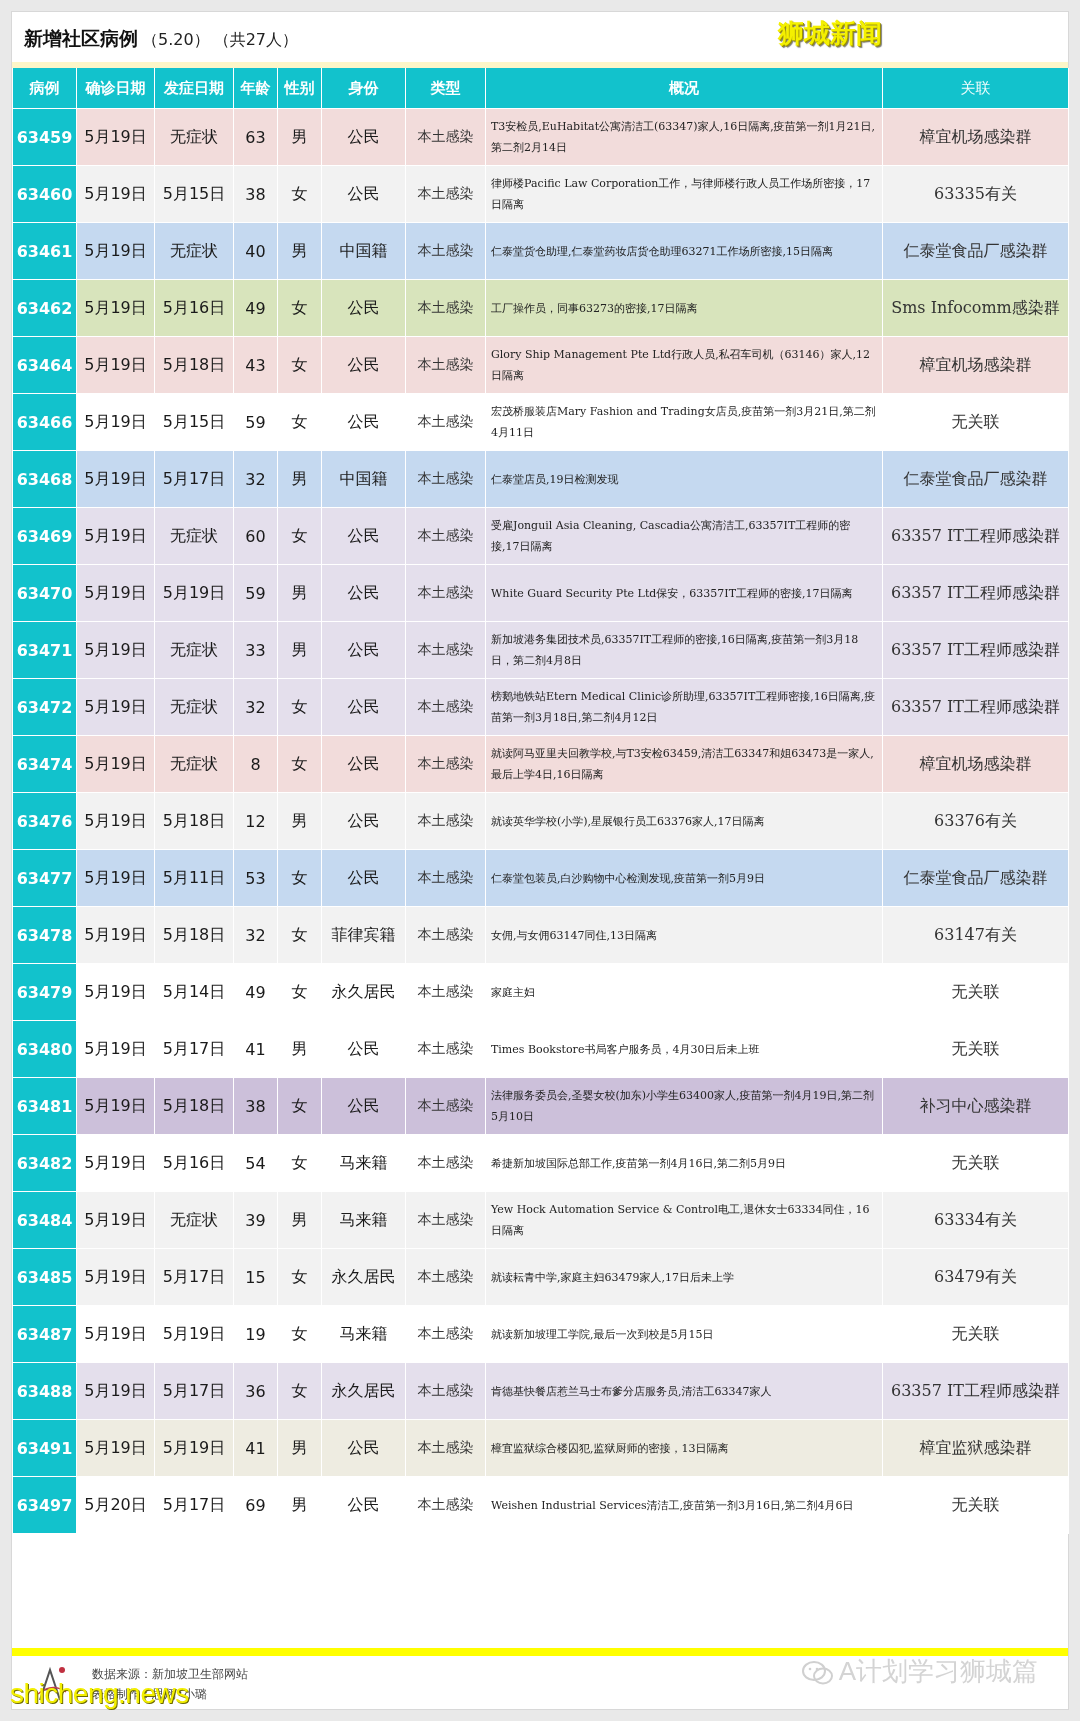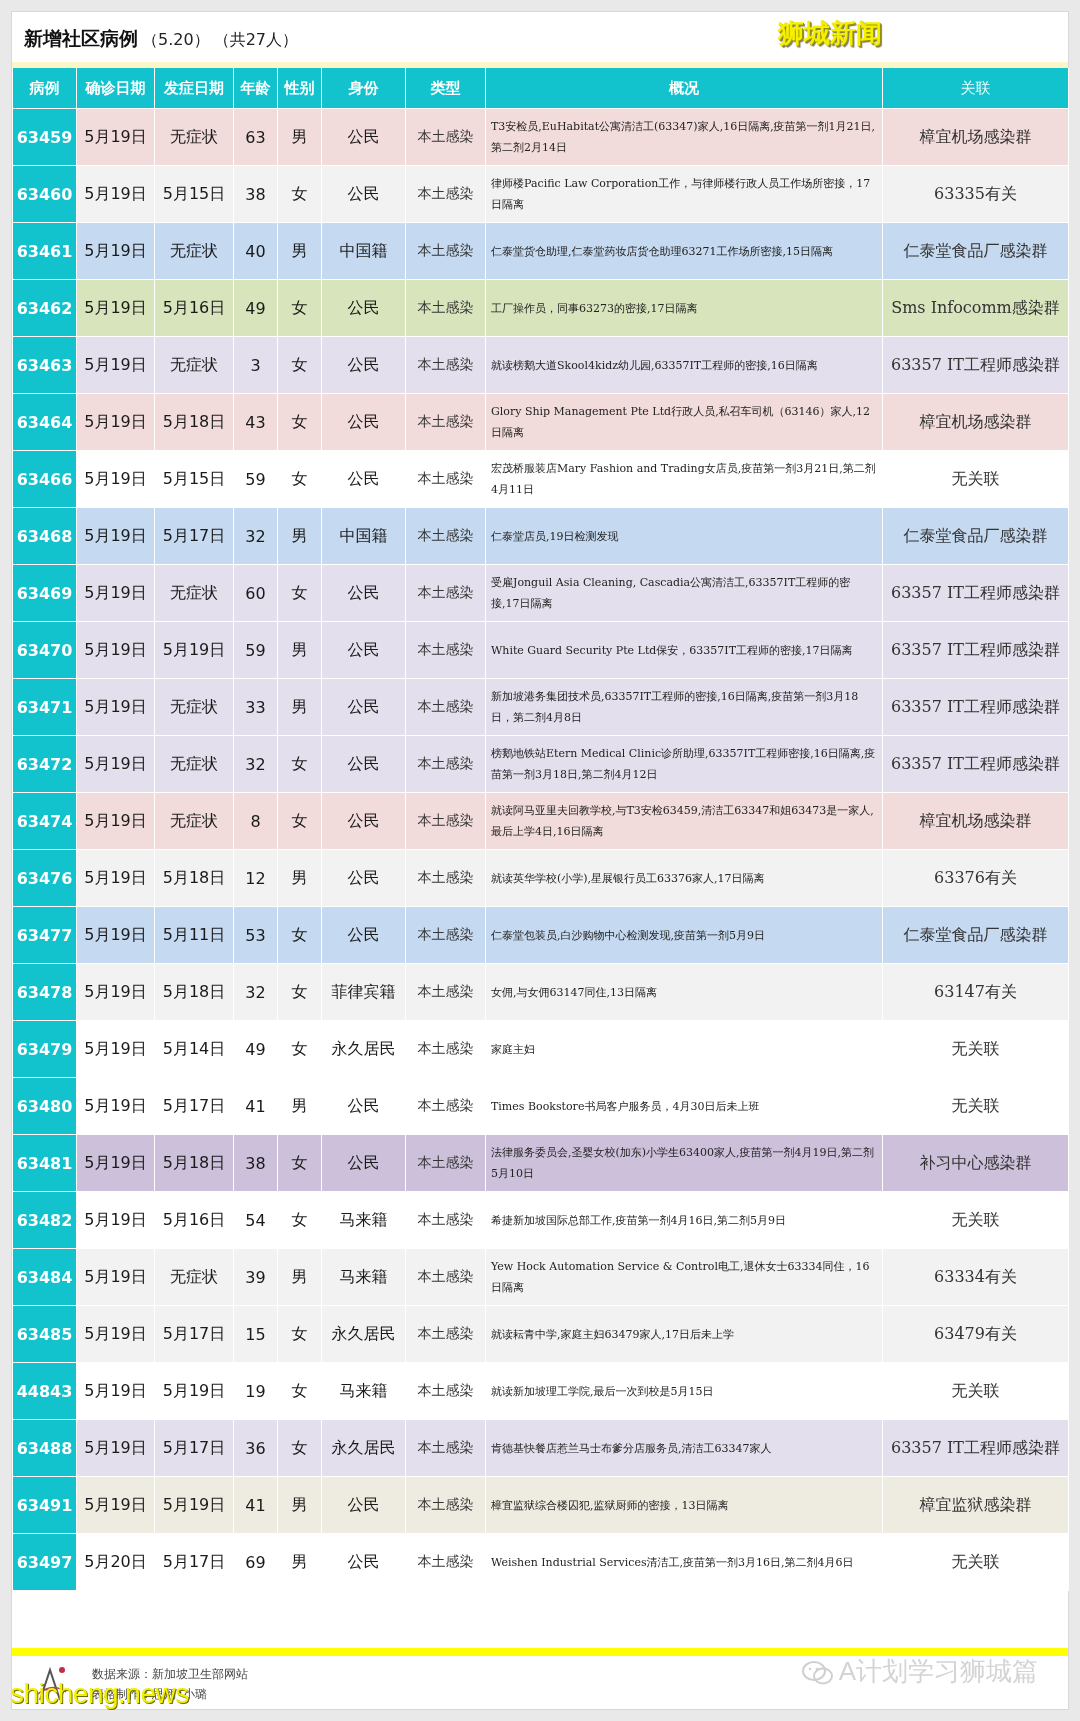--- a/index.html
+++ b/index.html
@@ -135,31 +135,20 @@
           <td class="case">63462</td>
           <td>5月19日</td>
           <td>5月16日</td>
           <td>49</td>
           <td>女</td>
           <td>公民</td>
           <td class="type">本土感染</td>
           <td class="summary">工厂操作员，同事63273的密接,17日隔离</td>
           <td class="link">Sms Infocomm感染群</td>
         </tr>
-        <tr class="c-lav">
-          <td class="case">63463</td>
-          <td>5月19日</td>
-          <td>无症状</td>
-          <td>3</td>
-          <td>女</td>
-          <td>公民</td>
-          <td class="type">本土感染</td>
-          <td class="summary">就读榜鹅大道Skool4kidz幼儿园,63357IT工程师的密接,16日隔离</td>
-          <td class="link">63357 IT工程师感染群</td>
-        </tr>
         <tr class="c-pink">
           <td class="case">63464</td>
           <td>5月19日</td>
           <td>5月18日</td>
           <td>43</td>
           <td>女</td>
           <td>公民</td>
           <td class="type">本土感染</td>
           <td class="summary">Glory Ship Management Pte Ltd行政人员,私召车司机（63146）家人,12日隔离</td>
           <td class="link">樟宜机场感染群</td>
@@ -334,21 +323,21 @@
           <td>5月19日</td>
           <td>5月17日</td>
           <td>15</td>
           <td>女</td>
           <td>永久居民</td>
           <td class="type">本土感染</td>
           <td class="summary">就读耘青中学,家庭主妇63479家人,17日后未上学</td>
           <td class="link">63479有关</td>
         </tr>
         <tr class="c-white">
-          <td class="case">44843</td>
+          <td class="case">63487</td>
           <td>5月19日</td>
           <td>5月19日</td>
           <td>19</td>
           <td>女</td>
           <td>马来籍</td>
           <td class="type">本土感染</td>
           <td class="summary">就读新加坡理工学院,最后一次到校是5月15日</td>
           <td class="link">无关联</td>
         </tr>
         <tr class="c-lav">

